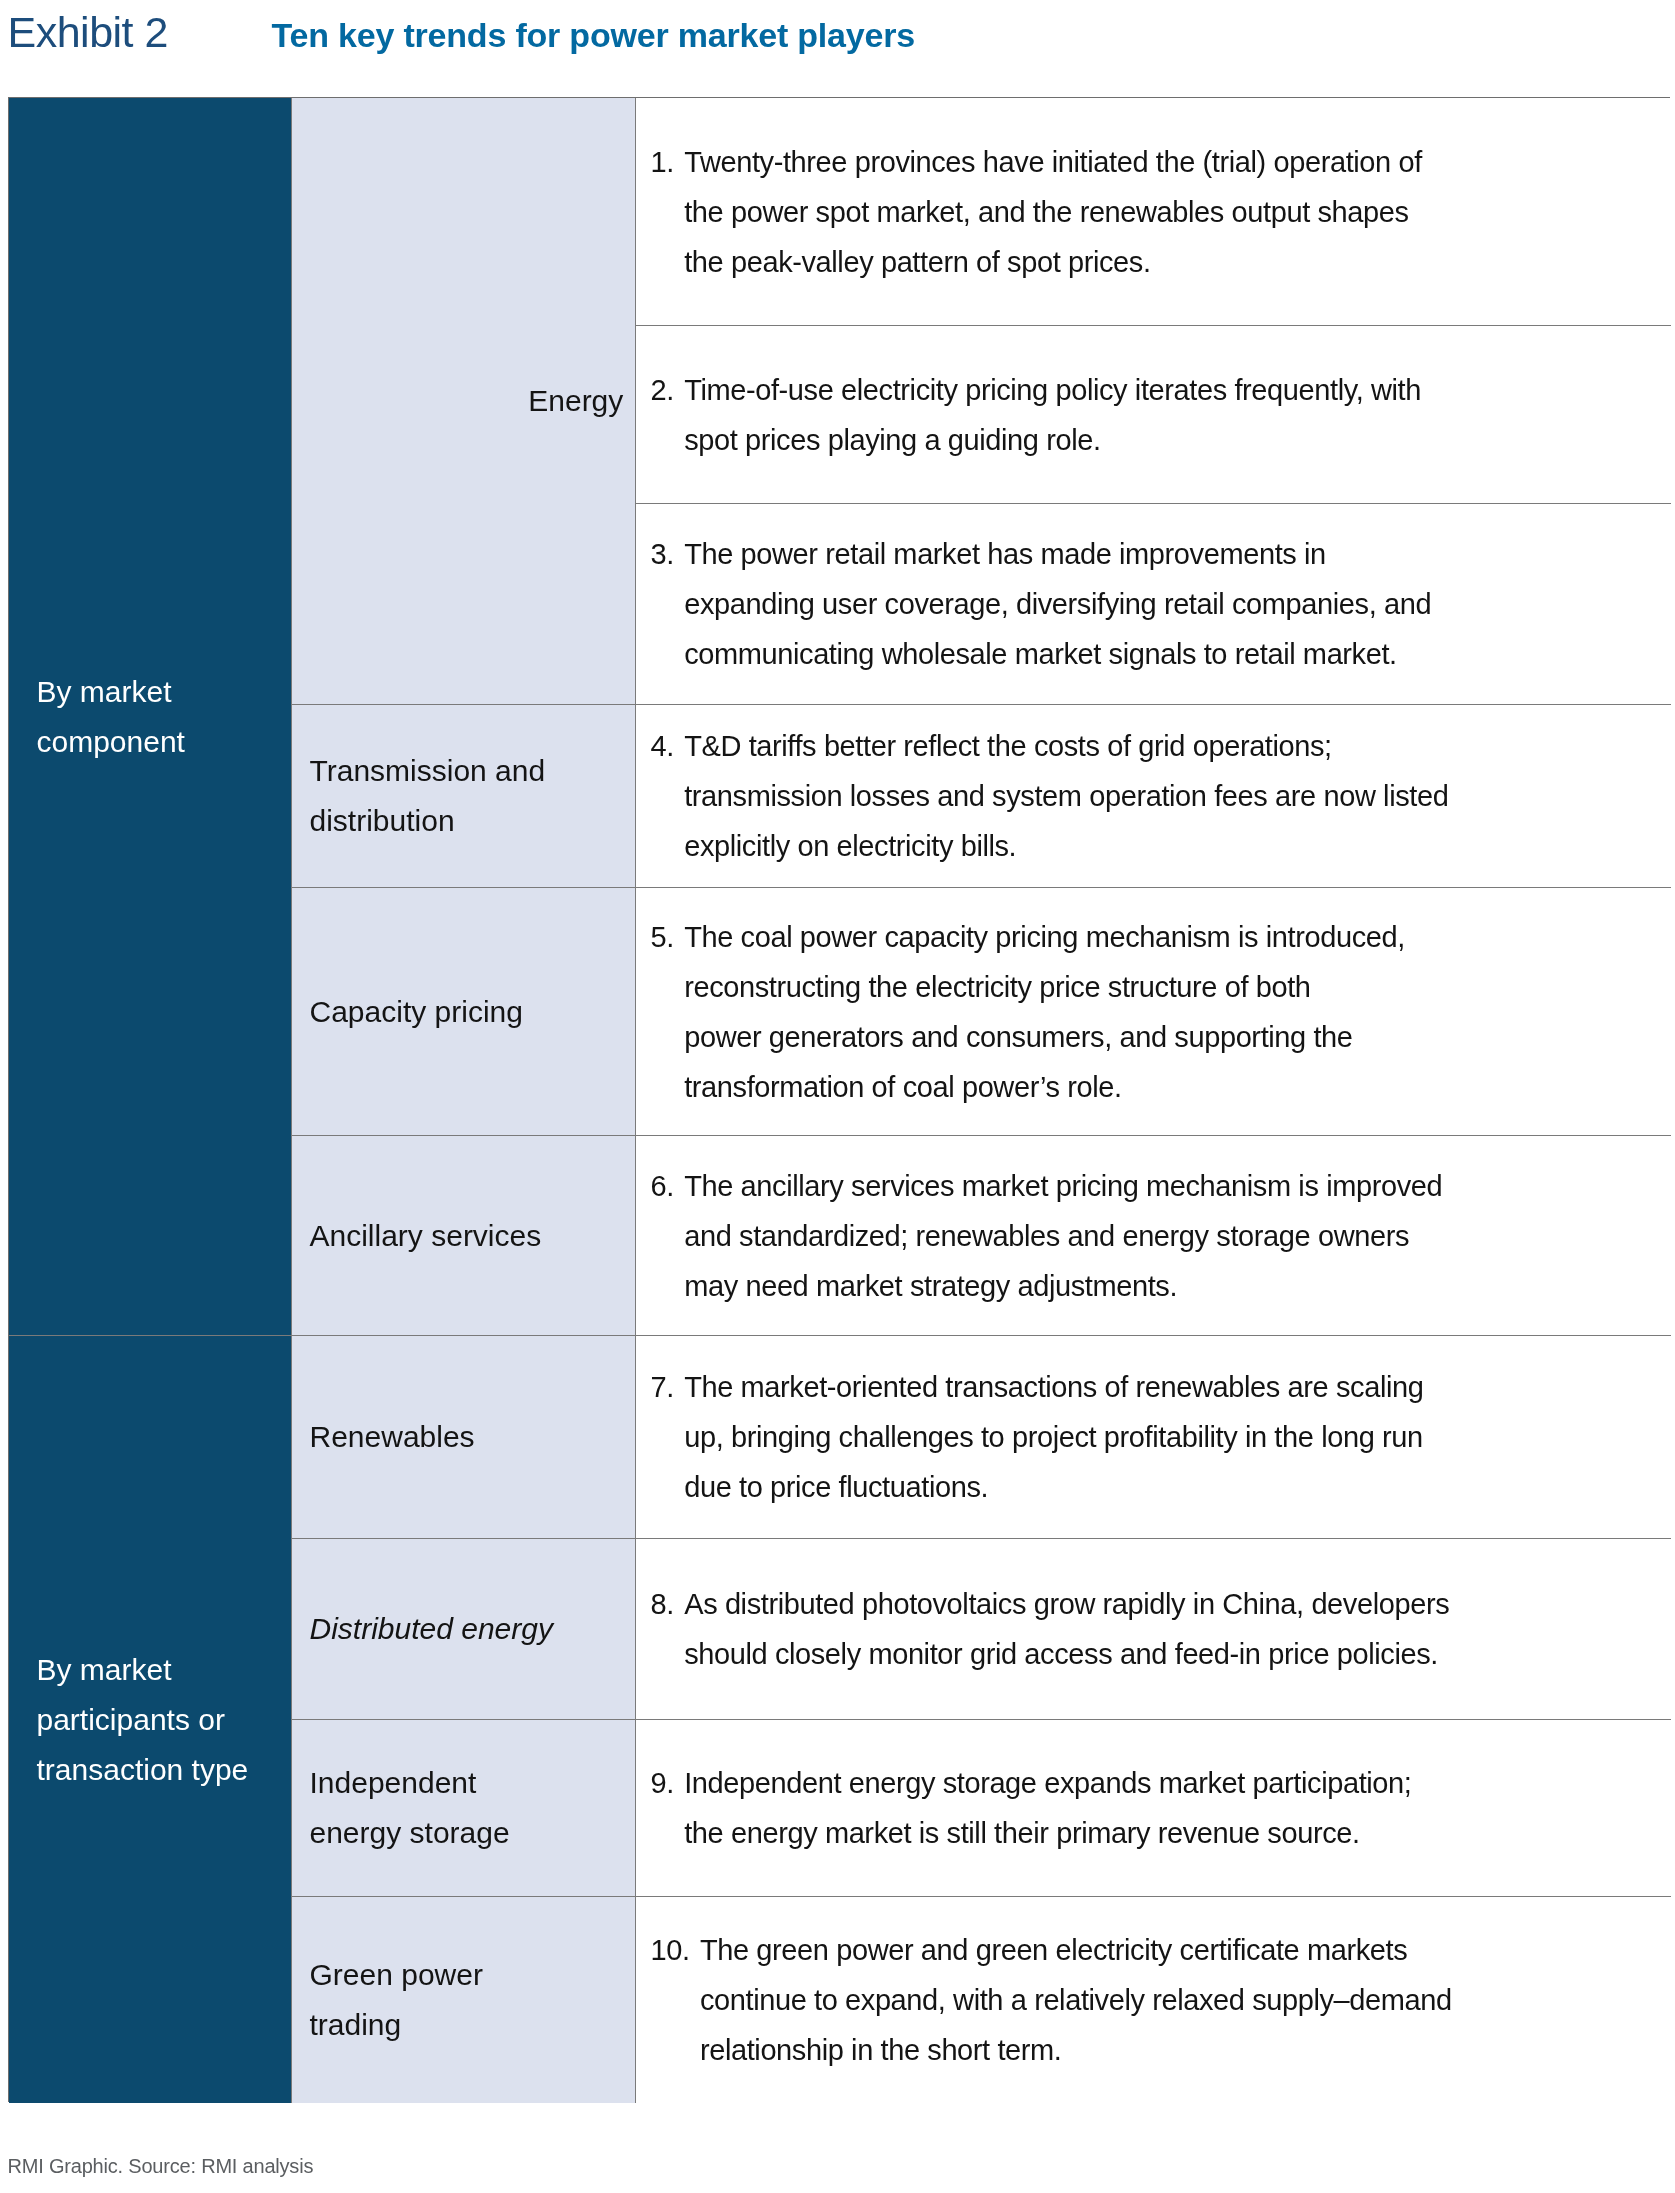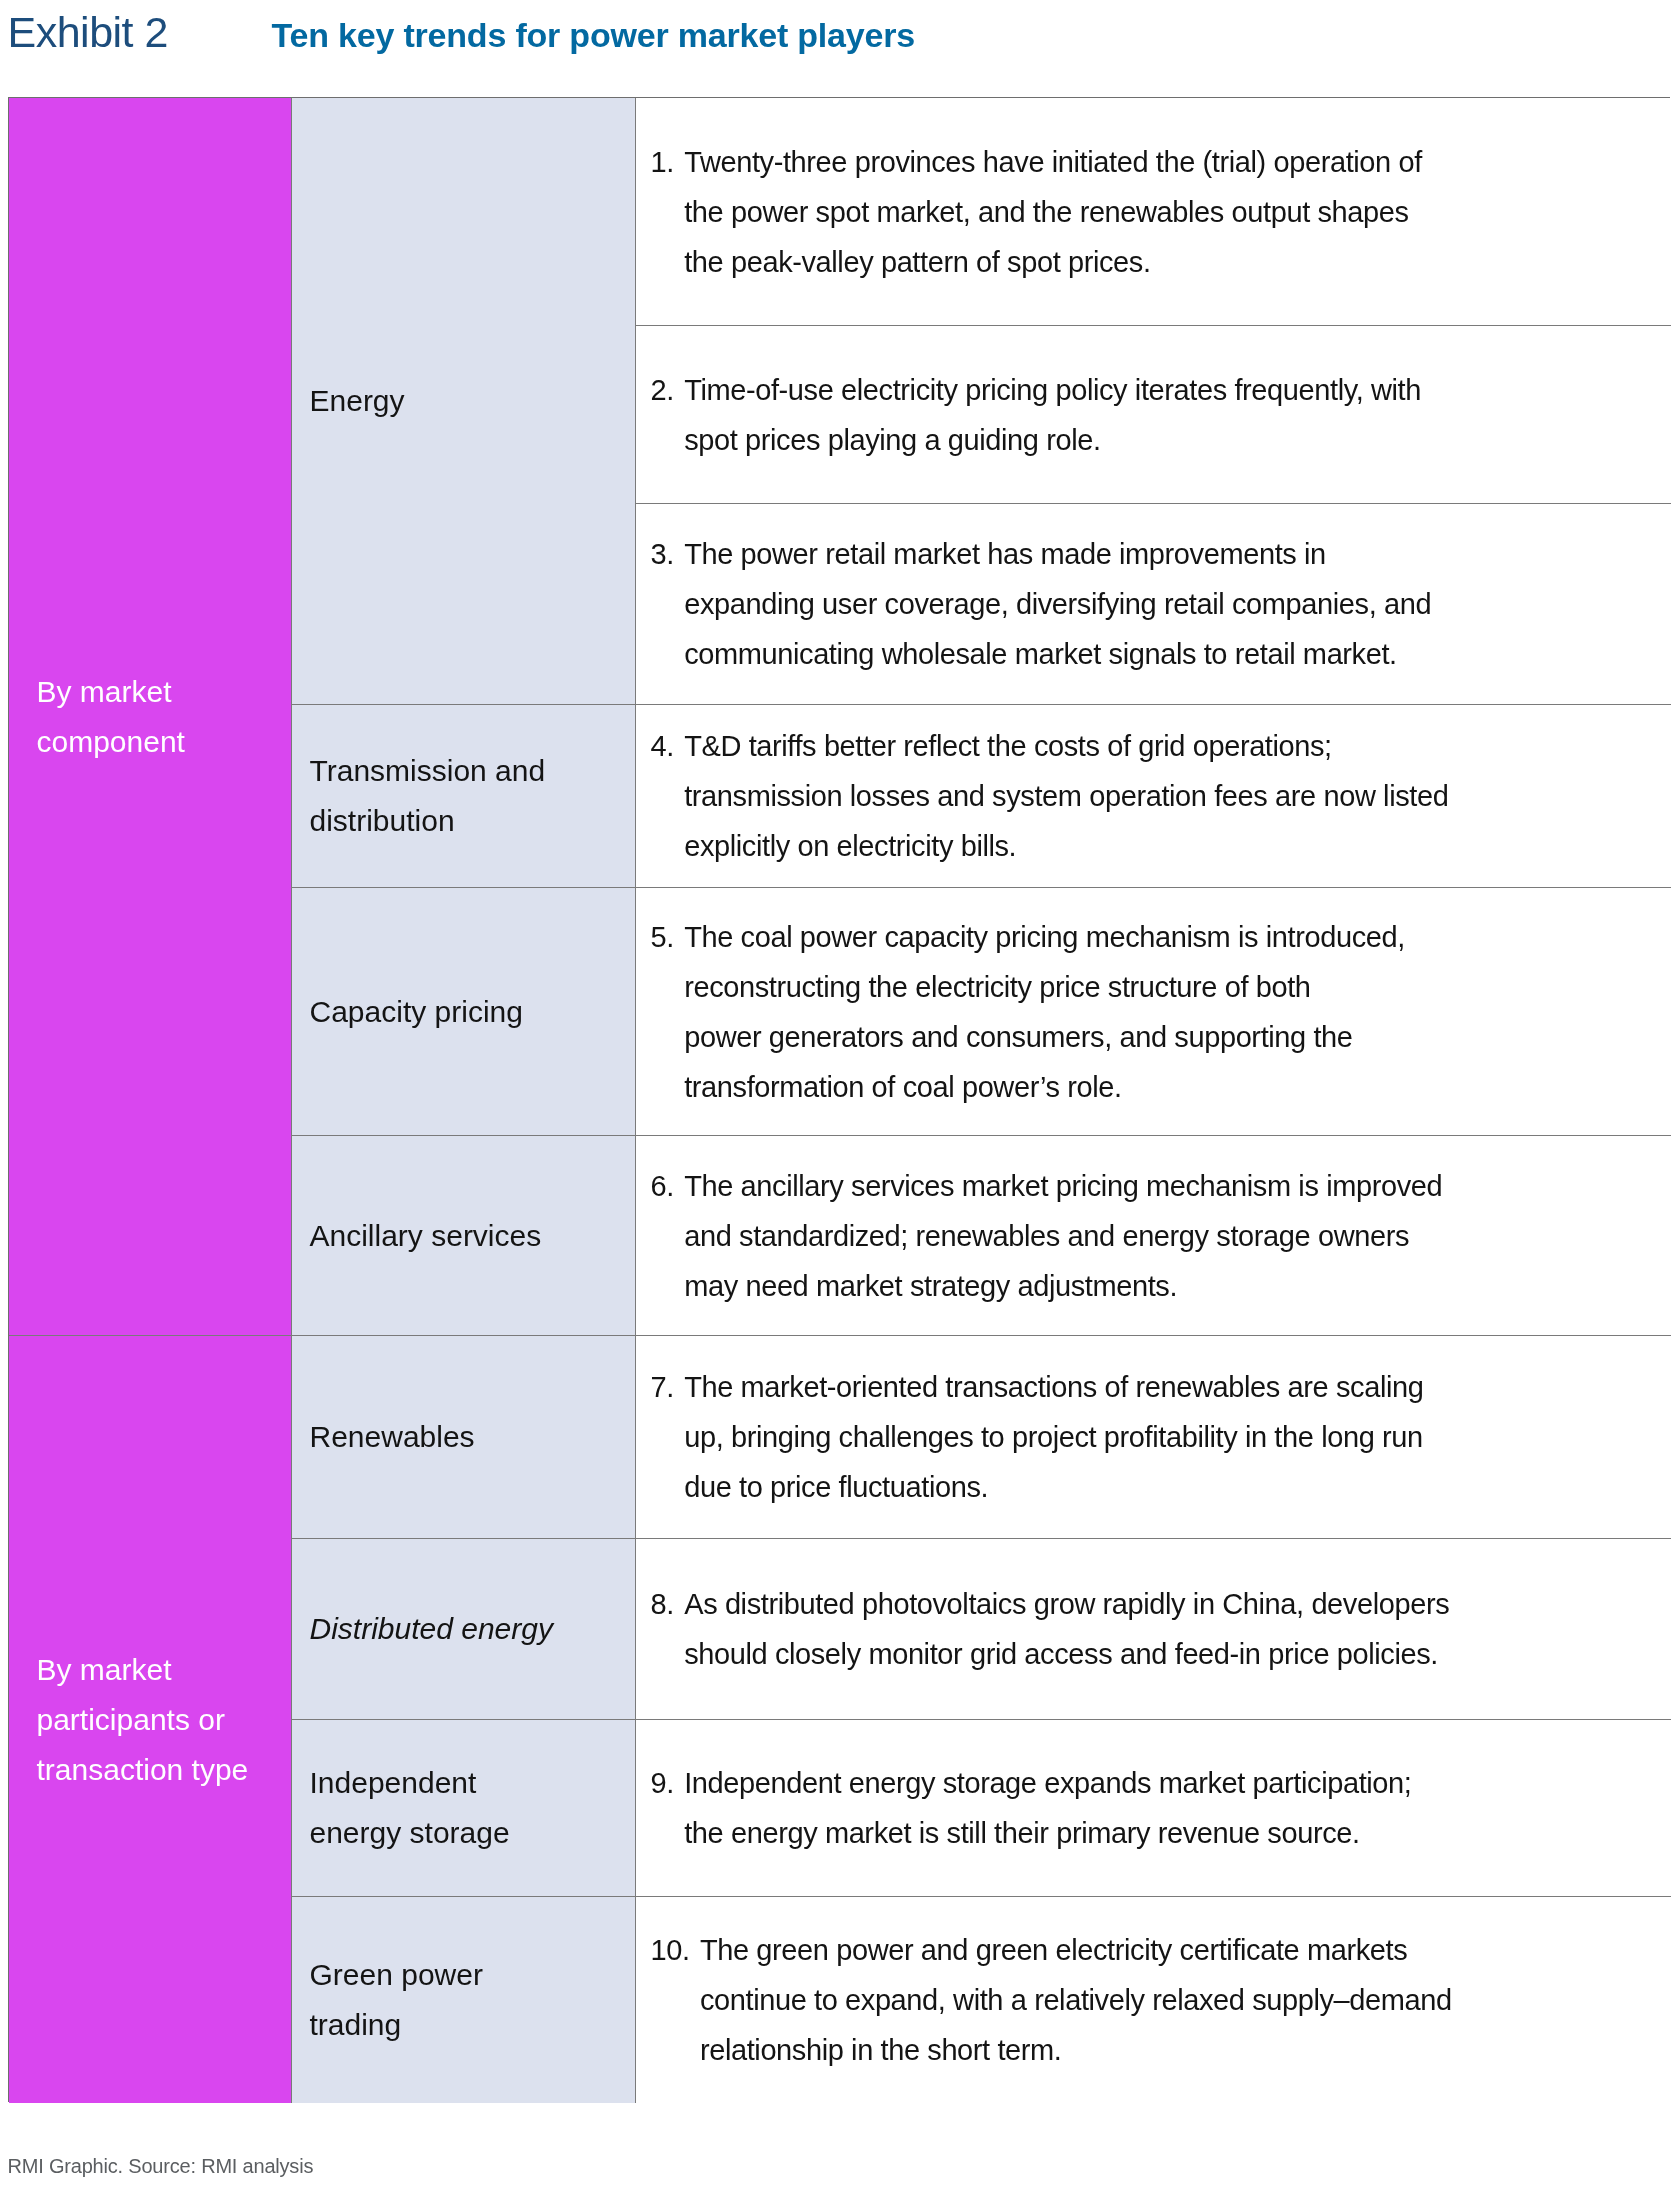--- a/index.html
+++ b/index.html
@@ -40,21 +40,21 @@
   }
   .cell {
     display: flex; align-items: center;
     font-size: 30px; line-height: 50px;
   }
   .bt { border-top: 1.9px solid #7A7A7A; }
   .br { border-right: 1.9px solid #7A7A7A; }
 
   .group-cell {
     grid-column: 1;
-    background: #d946ef;
+    background: #0c4a6e;
     color: #ffffff;
     padding-left: 28px; padding-right: 13px;
   }
   .category-cell {
     grid-column: 2;
     background: #DCE1EE;
     color: #141414;
     padding-left: 18px; padding-right: 11.2px;
   }
   .trend-cell {
@@ -63,21 +63,21 @@
     padding: 11.2px 22.5px 11.2px 15px;
   }
   .label, .txt { white-space: pre-line; }
 
   .trend { display: flex; align-items: flex-start; letter-spacing: -0.4px; font-size: 29px; }
   .trend .num { white-space: nowrap; margin-right: 10.3px; }
 
   
   .g1 { grid-row: 1 / 7; }
   .g2 { grid-row: 7 / 11; }
-  .cat-energy { grid-row: 1 / 4; }
+  .cat-energy { grid-row: 1 / 4; justify-content: flex-end; }
   .cat-td     { grid-row: 4 / 5; }
   .cat-cap    { grid-row: 5 / 6; }
   .cat-anc    { grid-row: 6 / 7; }
   .cat-ren    { grid-row: 7 / 8; }
   .cat-dis    { grid-row: 8 / 9; font-style: italic; }
   .cat-ies    { grid-row: 9 / 10; }
   .cat-gpt    { grid-row: 10 / 11; }
   .r1 { grid-row: 1; } .r2 { grid-row: 2; } .r3 { grid-row: 3; } .r4 { grid-row: 4; }
   .r5 { grid-row: 5; } .r6 { grid-row: 6; } .r7 { grid-row: 7; } .r8 { grid-row: 8; }
   .r9 { grid-row: 9; } .r10 { grid-row: 10; }

